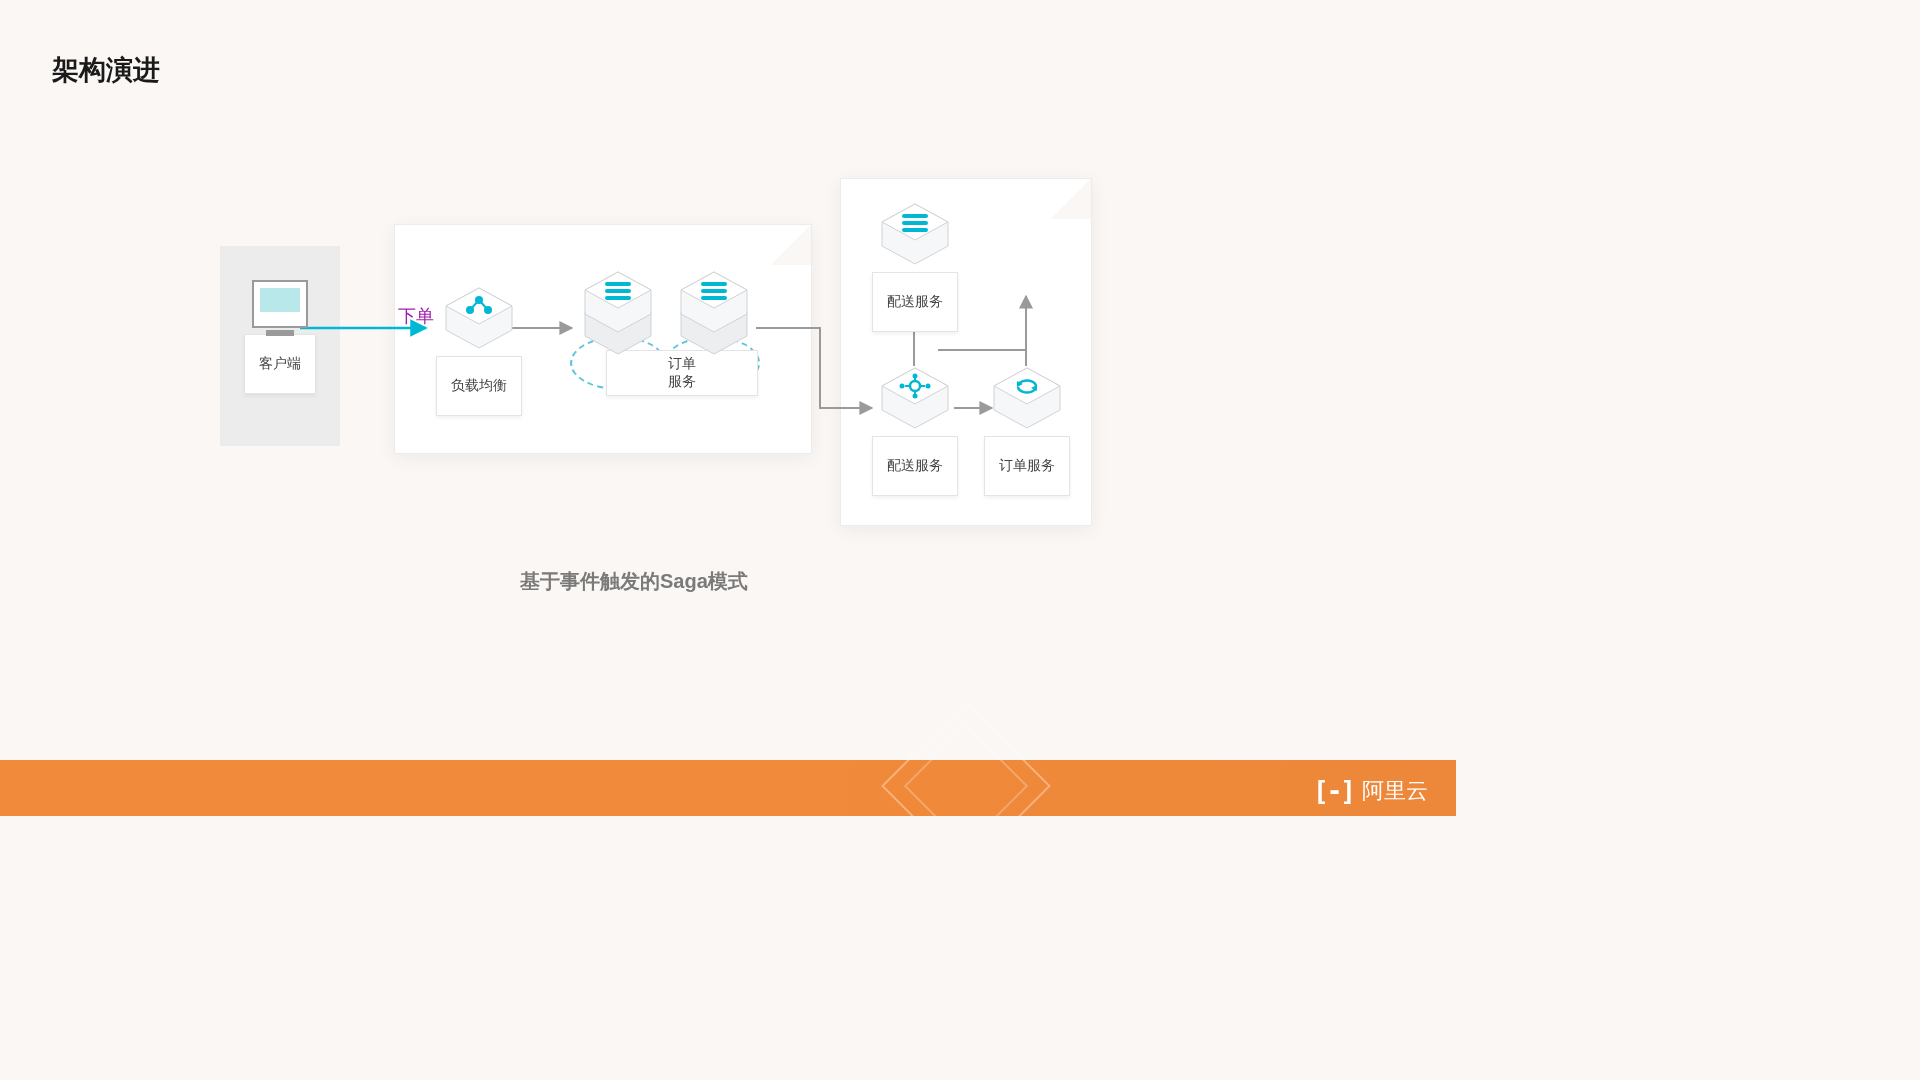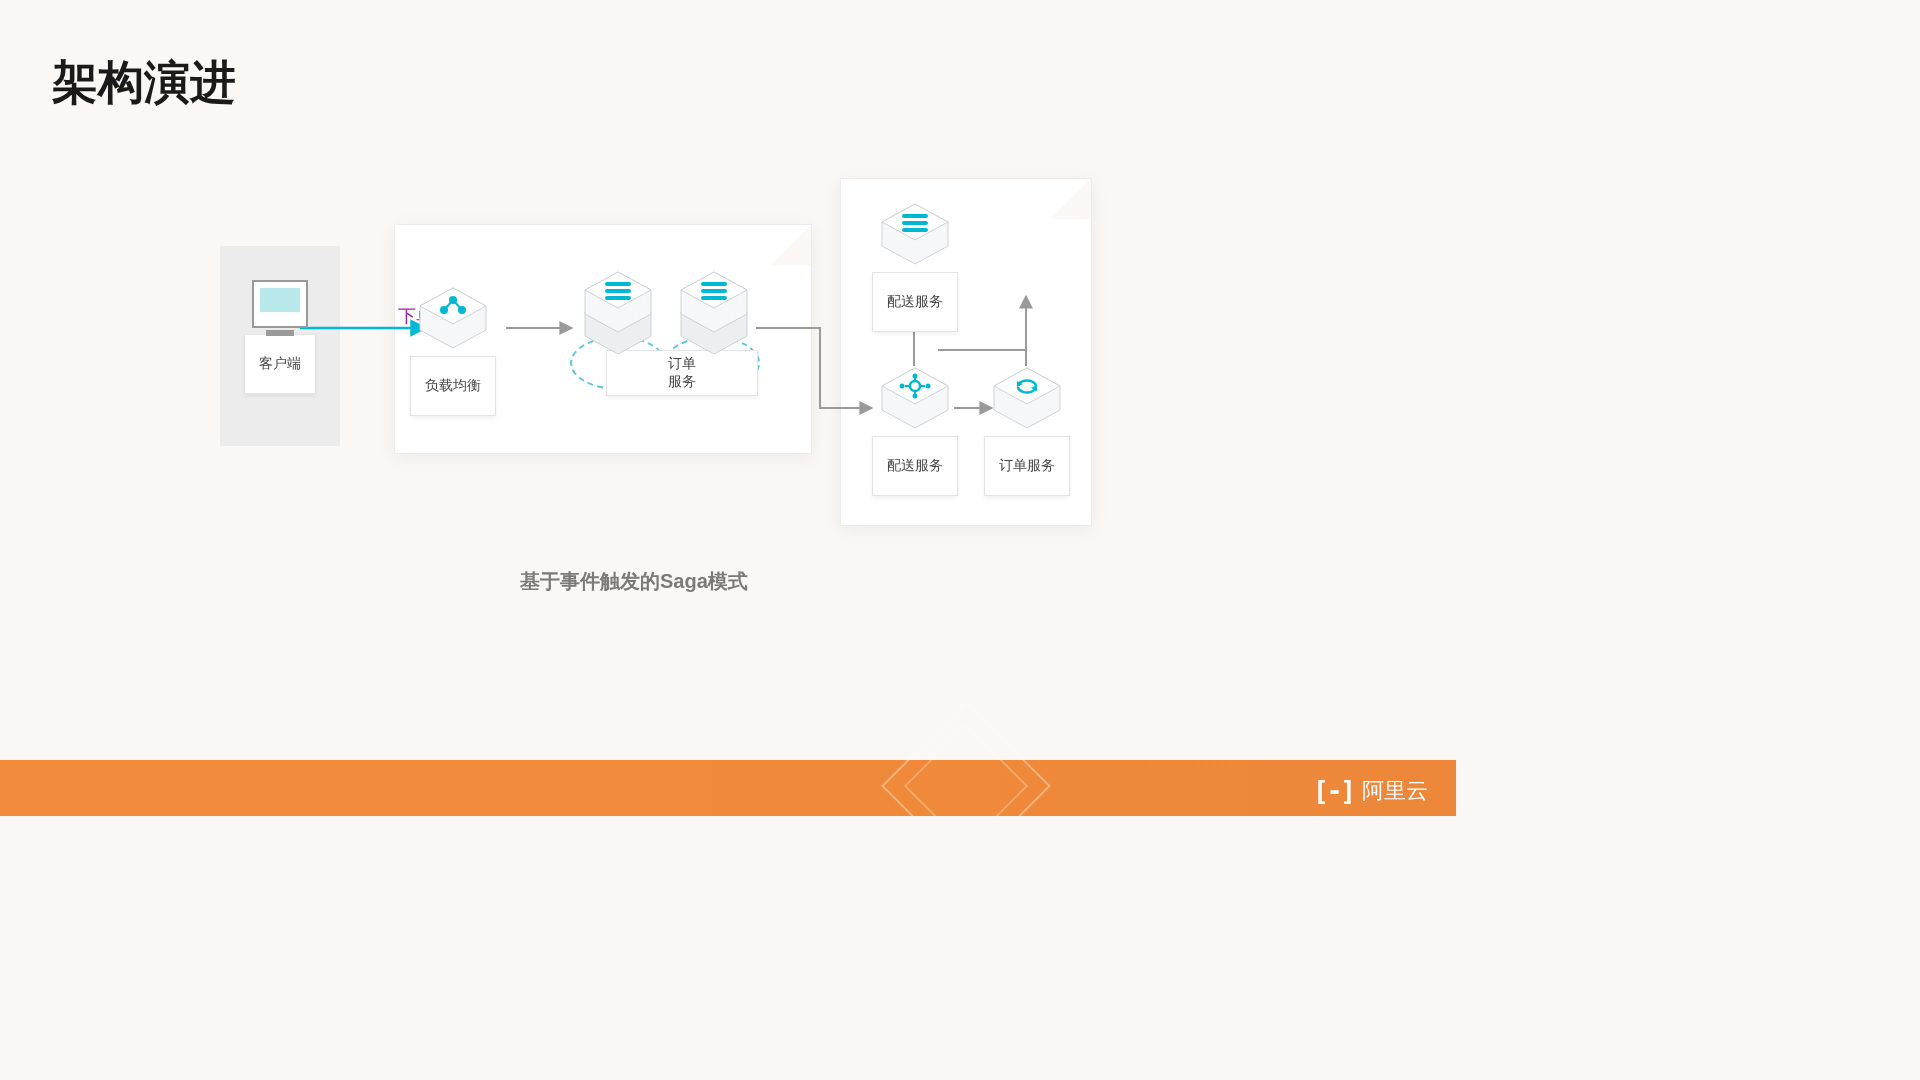--- a/index.html
+++ b/index.html
@@ -8,21 +8,21 @@
   background: #fbf7f4;
   width: 1456px;
   height: 816px;
   position: relative;
   overflow: hidden;
 }
 .slide-title {
   position: absolute;
   top: 52px;
   left: 52px;
-  font-size: 46px;
+  font-size: 27px;
   font-weight: 700;
   color: #1a1a1a;
 }
 .caption {
   position: absolute;
   top: 568px;
   left: 520px;
   font-size: 20px;
   font-weight: 600;
   color: #7a7a7a;
@@ -172,21 +172,21 @@
   <div class="edge-label" style="left:178px; top:134px;">下单</div>
 
   <div class="node" style="left:22px; top:110px; width:76px;">
     <div class="hex" style="width:56px;height:48px;border:2px solid #9a9a9a;background:#fff;position:relative;">
       <div style="position:absolute;inset:6px 6px 14px 6px;background:#b8e8ea;"></div>
       <div style="position:absolute;bottom:-10px;left:50%;transform:translateX(-50%);width:28px;height:6px;background:#9a9a9a;"></div>
     </div>
     <div class="node-label" style="font-family:Liberation Serif, serif;">客户端</div>
   </div>
 
-  <div class="node" style="left:190px; top:116px; width:86px;text-align:right;">
+  <div class="node" style="left:216px; top:116px; width:86px;text-align:right;">
     <div class="hex">
       <svg width="74" height="64" viewBox="0 0 74 64">
         <polygon points="37,2 70,20 70,44 37,62 4,44 4,20" fill="#f6f7f8" stroke="#cfd2d6" stroke-width="1"></polygon>
         <polygon points="37,2 70,20 37,38 4,20" fill="#ffffff" stroke="#cfd2d6" stroke-width="1"></polygon>
         <circle cx="37" cy="14" r="4" fill="#00b8d4"></circle>
         <circle cx="28" cy="24" r="4" fill="#00b8d4"></circle>
         <circle cx="46" cy="24" r="4" fill="#00b8d4"></circle>
         <line x1="37" y1="14" x2="28" y2="24" stroke="#00b8d4" stroke-width="2"></line>
         <line x1="37" y1="14" x2="46" y2="24" stroke="#00b8d4" stroke-width="2"></line>
       </svg>

